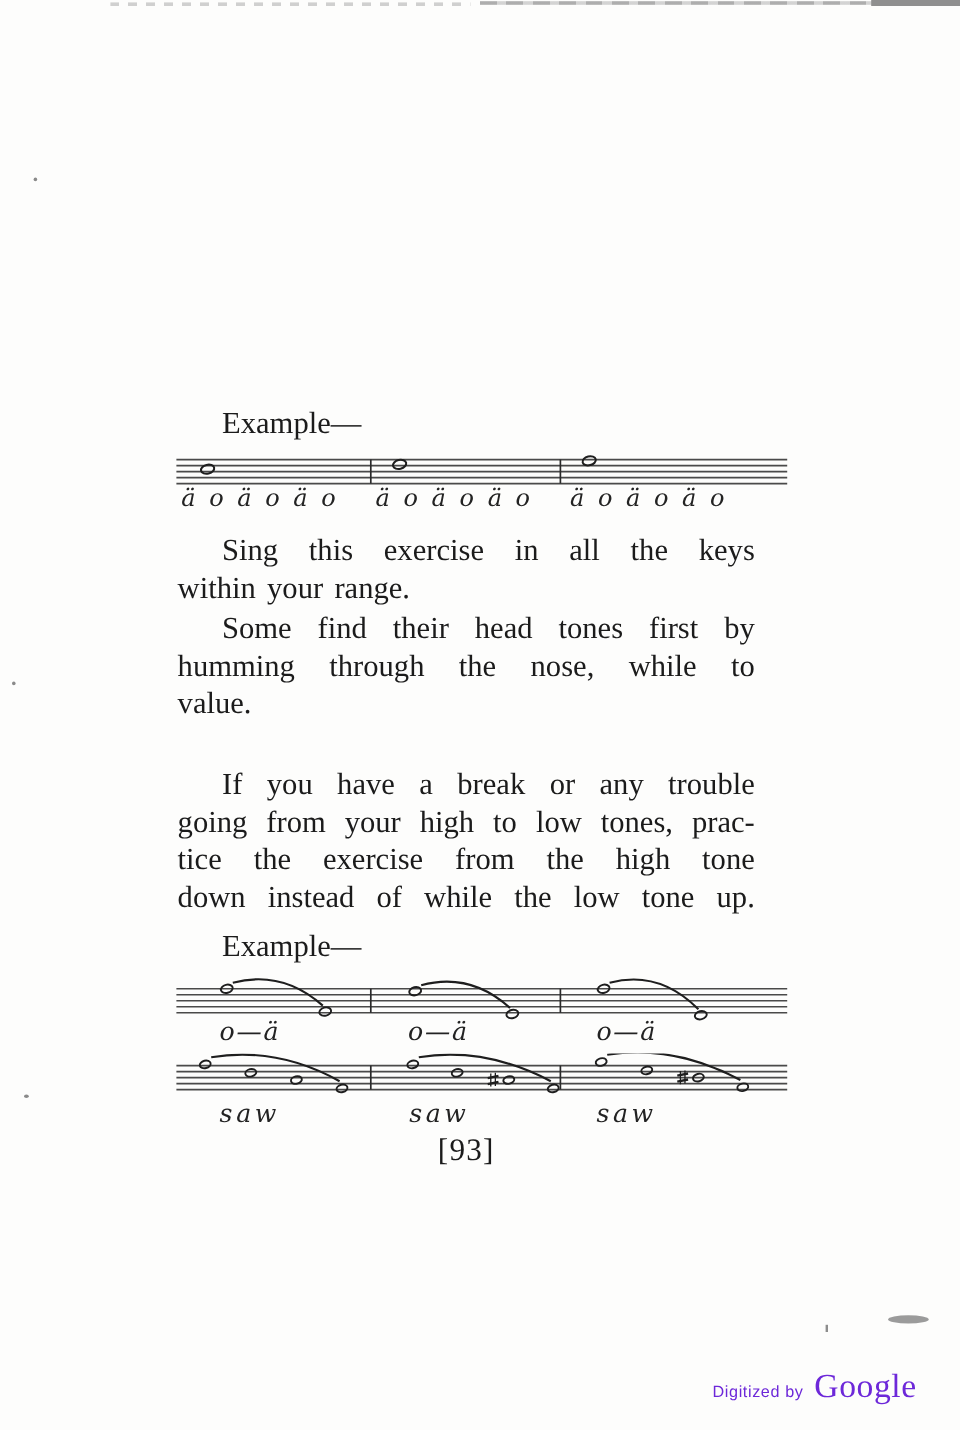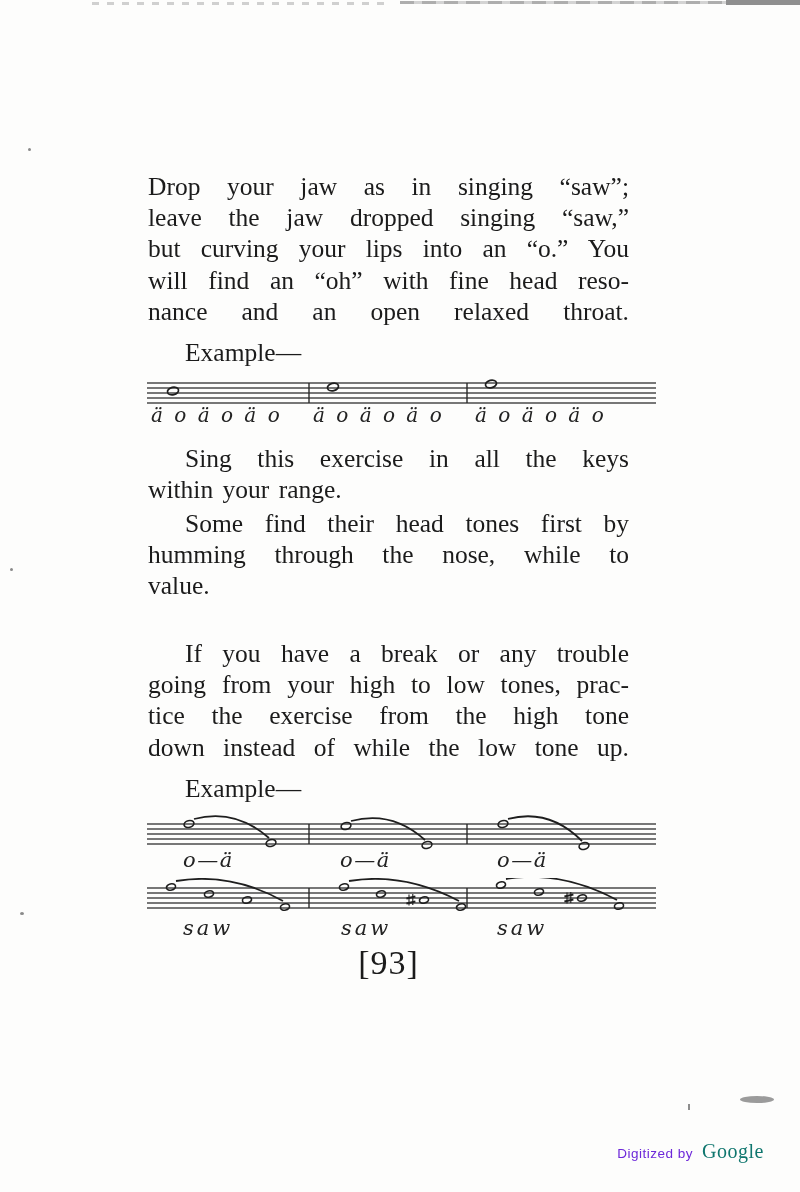--- a/index.html
+++ b/index.html
@@ -20,33 +20,33 @@
     position:absolute; left:185px; font-size:25.5px; line-height:30px; white-space:nowrap;
   }
   .music { position:absolute; left:143px; }
   .lyric {
     font-family:"DejaVu Serif", serif; font-style:italic;
     font-size:21px; fill:#232323; letter-spacing:1.5px;
   }
   .lyric-sm { font-size:20px; letter-spacing:2.5px; }
   .page-number {
     position:absolute; left:148px; top:944px; width:481px;
-    text-align:center; font-size:34px; letter-spacing:1px;
+    text-align:center; font-size:26px; letter-spacing:1px;
   }
   .footer {
     position:absolute; top:1140px; right:36px;
     display:flex; align-items:baseline; gap:9px;
   }
   .digitized {
     font-family:"Liberation Sans", sans-serif;
     font-size:13.5px; color:#6d28d9; letter-spacing:.5px;
   }
   .brand {
     font-family:"Liberation Serif", serif;
-    font-size:20px; color:#0f766e; letter-spacing:.5px;
+    font-size:28px; color:#6d28d9; letter-spacing:.5px;
   }
   
   .edge-dashes-left {
     position:absolute; left:92px; top:2px; width:300px; height:3px;
     background:repeating-linear-gradient(90deg,#ababab 0 7px, transparent 7px 15px);
     opacity:.55;
   }
   .edge-dashes-mid {
     position:absolute; left:400px; top:1px; width:330px; height:3px;
     background:repeating-linear-gradient(90deg,#9a9a9a 0 14px, #c9c9c9 14px 22px);
@@ -69,27 +69,20 @@
 <div class="page">
 
   <div class="edge-dashes-left"></div>
   <div class="edge-dashes-mid"></div>
   <div class="edge-solid-right"></div>
   <div class="dot-artifact" style="left:28px; top:148px; width:3px; height:3px;"></div>
   <div class="dot-artifact" style="left:10px; top:568px; width:3px; height:3px;"></div>
   <div class="dot-artifact" style="left:20px; top:912px; width:4px; height:3px;"></div>
 
 
-  <div class="para" style="top:171px;">
-    <div class="line jline">Drop your jaw as in singing “saw”;</div>
-    <div class="line jline">leave the jaw dropped singing “saw,”</div>
-    <div class="line jline">but curving your lips into an “o.” You</div>
-    <div class="line jline">will find an “oh” with fine head reso-</div>
-    <div class="line jline">nance and an open relaxed throat.</div>
-  </div>
 
   <div class="example-label" style="top:338px;">Example—</div>
 
   <div class="music" style="top:377px;">
     <svg width="517" height="52" viewBox="0 0 517 52">
       <g stroke="#3b3b3b" stroke-width="1.3" opacity=".92">
         <line x1="4" y1="6" x2="513" y2="6"></line>
         <line x1="4" y1="11" x2="513" y2="11"></line>
         <line x1="4" y1="16" x2="513" y2="16"></line>
         <line x1="4" y1="21" x2="513" y2="21"></line>

